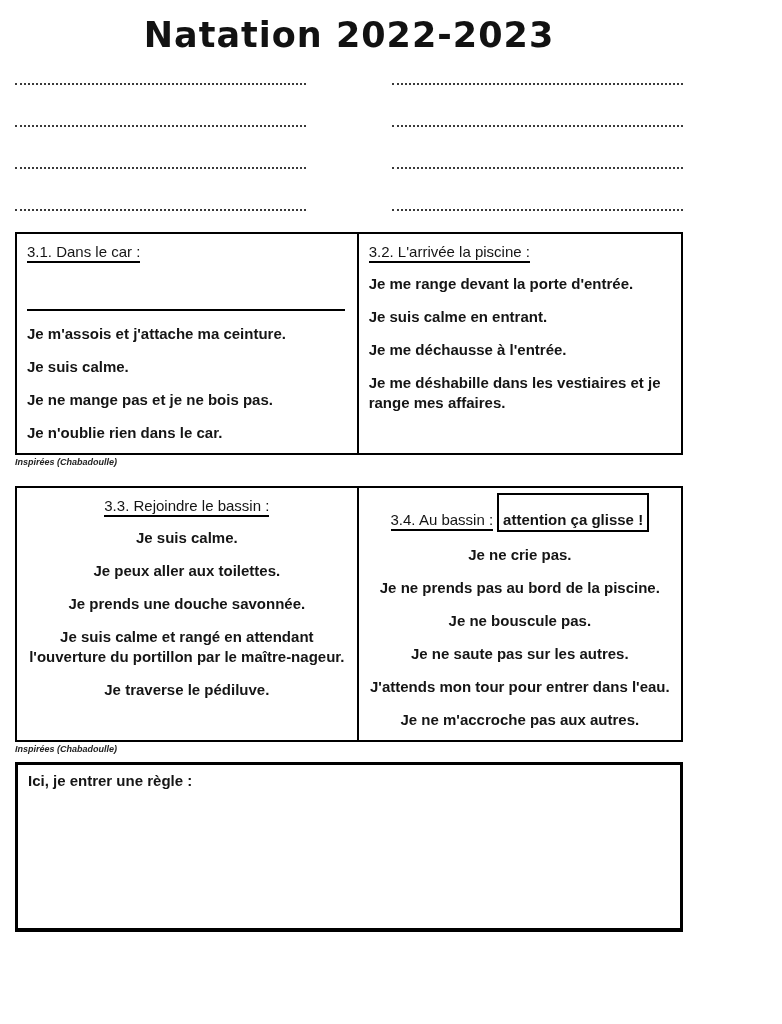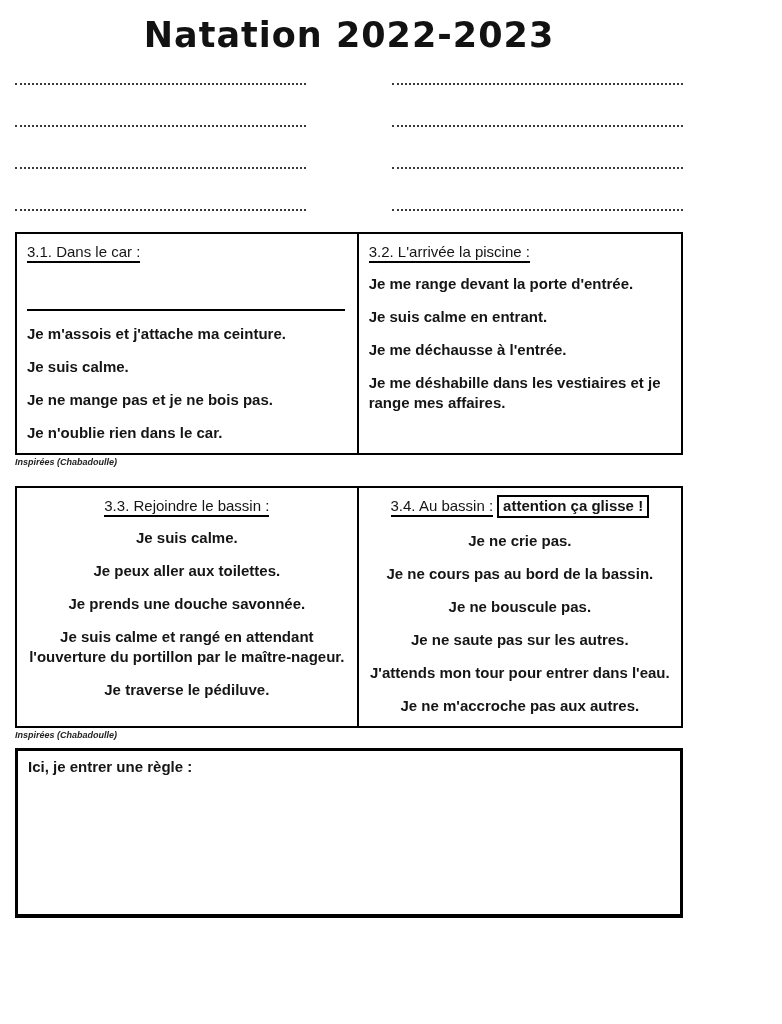--- a/index.html
+++ b/index.html
@@ -27,21 +27,21 @@
   
   table.rules{
     width:100%;border-collapse:collapse;margin-top:21px;table-layout:fixed;
   }
   table.rules, table.rules td{border:2.5px solid #000;}
   table.rules td{vertical-align:top;padding:5px 10px 8px 10px;}
   td.c-left{width:48%;}
   .cell-title{display:inline-block;font-size:15px;font-weight:normal;margin-top:3px;line-height:19px;}
   .cell-title .u-thick{border-bottom:2px solid #000;padding-bottom:1px;}
   .boxed-label{
-    display:inline-block;border:2px solid #000;padding:0 4px 1px 4px;
+    display:inline-block;border:2px solid #000;padding:16px 4px 1px 4px;
     font-size:15px;font-weight:bold;margin-left:4px;line-height:18px;
   }
   .rule{font-size:15px;font-weight:bold;line-height:20px;margin:13px 0;}
   .rules-list .rule:last-child{margin-bottom:2px;}
   .writing-line{border-bottom:2.5px solid #000;height:24px;margin:0 2px 6px 0;}
   
   .credit{
     text-align:left;font-size:9px;font-style:italic;font-weight:bold;
     color:#222;margin:2px 2px 0 0;line-height:11px;
   }
@@ -113,21 +113,21 @@
               <p class="rule">Je peux aller aux toilettes.</p>
               <p class="rule">Je prends une douche savonnée.</p>
               <p class="rule">Je suis calme et rangé en attendant l'ouverture du portillon par le maître-nageur.</p>
               <p class="rule">Je traverse le pédiluve.</p>
             </div>
       </td>
       <td>
         <span class="cell-title"><span class="u-thick">3.4. Au bassin :</span></span><span class="boxed-label">attention ça glisse !</span>
         <div class="rules-list">
               <p class="rule">Je ne crie pas.</p>
-              <p class="rule">Je ne cours pas au bord de la bassin.</p>
+              <p class="rule">Je ne prends pas au bord de la piscine.</p>
               <p class="rule">Je ne bouscule pas.</p>
               <p class="rule">Je ne saute pas sur les autres.</p>
               <p class="rule">J'attends mon tour pour entrer dans l'eau.</p>
               <p class="rule">Je ne m'accroche pas aux autres.</p>
             </div>
       </td>
     </tr>
   </tbody>
     </table>
   <div class="credit">Inspirées (Chabadoulle)</div>

